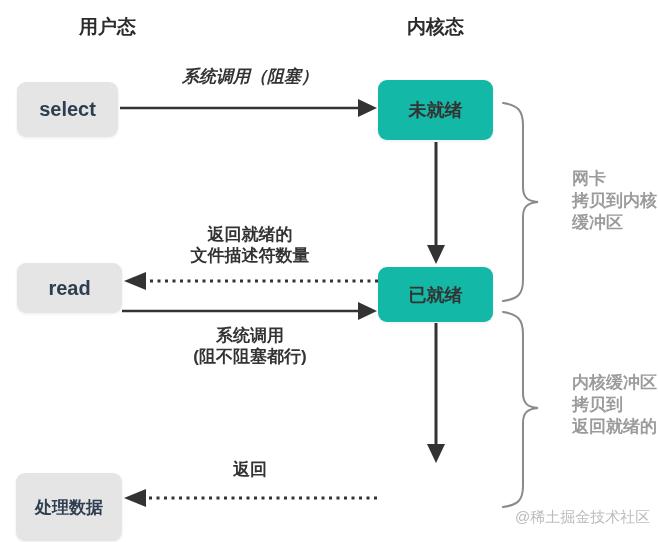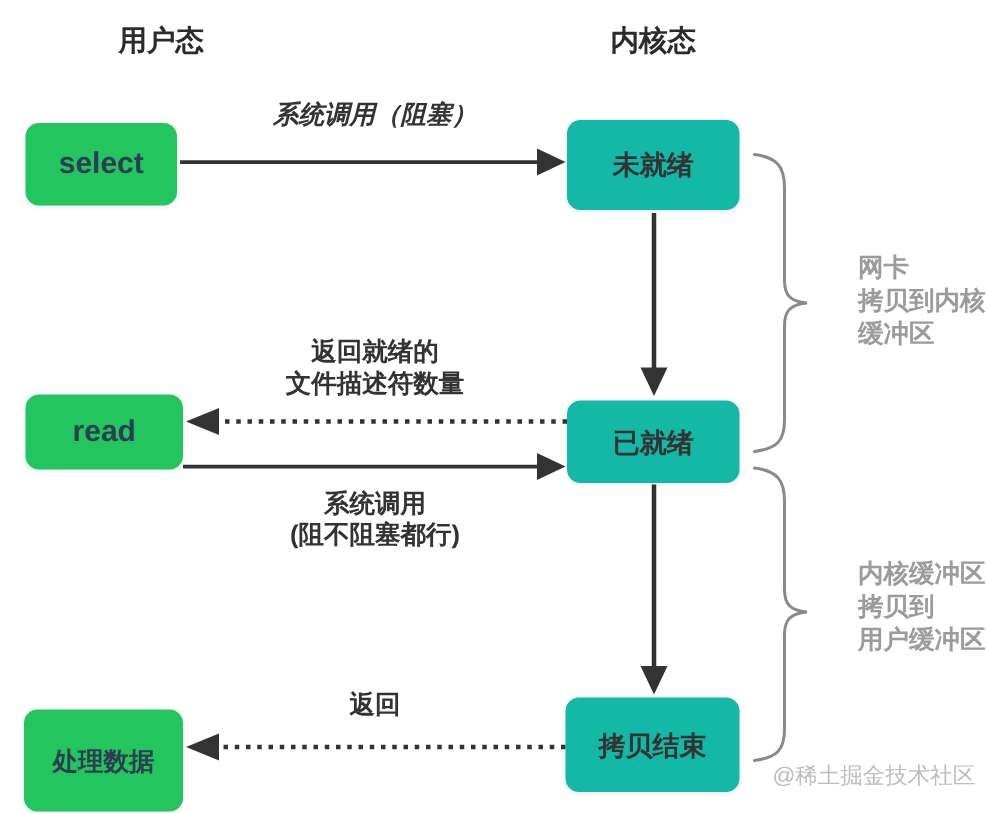--- a/index.html
+++ b/index.html
@@ -6,21 +6,21 @@
   #canvas{
     position:relative;width:658px;height:542px;background:#ffffff;
     font-family:"Liberation Sans","DejaVu Sans",sans-serif;overflow:hidden;
   }
   #wires{position:absolute;left:0;top:0;width:658px;height:542px;}
   .hdr{position:absolute;font-size:19px;font-weight:bold;color:#2b2b2b;}
   .node{
     position:absolute;display:flex;align-items:center;justify-content:center;
     border-radius:9px;font-weight:bold;box-shadow:0 1px 3px rgba(0,0,0,0.08);
   }
-  .user-node{background:#22c55e;color:#2c3e50;}
+  .user-node{background:#e5e5e5;color:#2c3e50;}
   .kernel-node{background:#14b8a6;color:#333333;}
   .edge-label{
     position:absolute;left:124px;width:252px;text-align:center;
     font-size:17px;font-weight:bold;color:#333333;line-height:21px;
     white-space:pre-line;
   }
   .brace-label{
     position:absolute;left:572px;font-size:17px;font-weight:bold;
     color:#9b9b9b;line-height:22px;white-space:pre-line;
   }
@@ -72,30 +72,29 @@
 
   <div class="hdr" style="left:40px;top:14px;margin-left:39px;">用户态</div>
   <div class="hdr" style="left:407px;top:14px;">内核态</div>
 
   <div class="node user-node" style="left:17px;top:82px;width:101px;height:55px;font-size:20px;">select</div>
   <div class="node user-node" style="left:17px;top:263px;width:105px;height:50px;font-size:20px;">read</div>
   <div class="node user-node" style="left:16px;top:473px;width:106px;height:68px;font-size:17px;text-align:center;">处理数据</div>
 
   <div class="node kernel-node" style="left:378px;top:80px;width:115px;height:60px;font-size:18px;">未就绪</div>
   <div class="node kernel-node" style="left:378px;top:267px;width:115px;height:55px;font-size:18px;">已就绪</div>
-  <div class="node kernel-node" style="left:377px;top:465px;width:116px;height:63px;font-size:18px;">拷贝结束</div>
 
   <div class="edge-label" style="top:66px;font-style:italic;">系统调用（阻塞）</div>
   <div class="edge-label" style="top:224px;">返回就绪的
 文件描述符数量</div>
   <div class="edge-label" style="top:325px;">系统调用
 (阻不阻塞都行)</div>
   <div class="edge-label" style="top:459px;">返回</div>
 
   <div class="brace-label" style="top:168px;">网卡
 拷贝到内核
 缓冲区</div>
   <div class="brace-label" style="top:372px;">内核缓冲区
 拷贝到
-用户缓冲区</div>
+返回就绪的</div>
 
   <div class="watermark">@稀土掘金技术社区</div>
 </div>
 
 </body></html>

